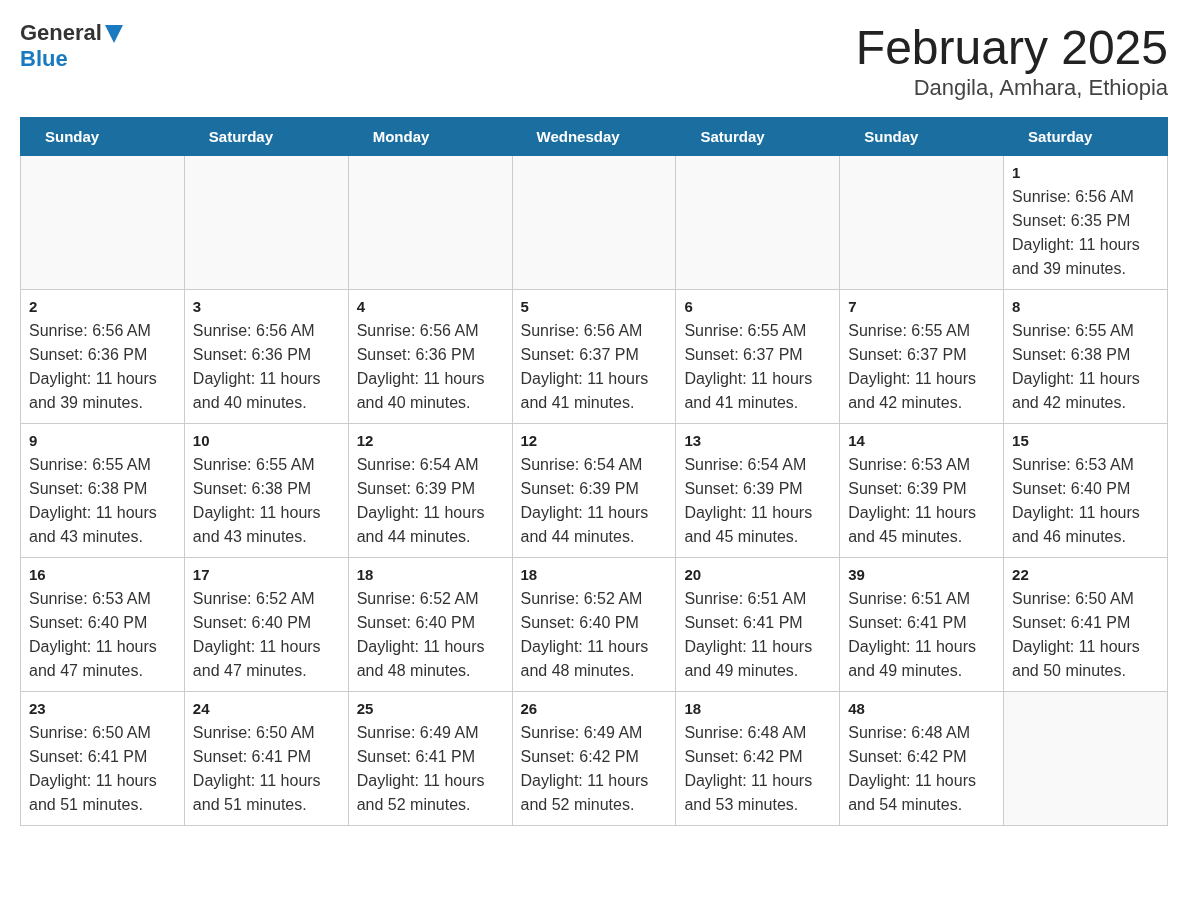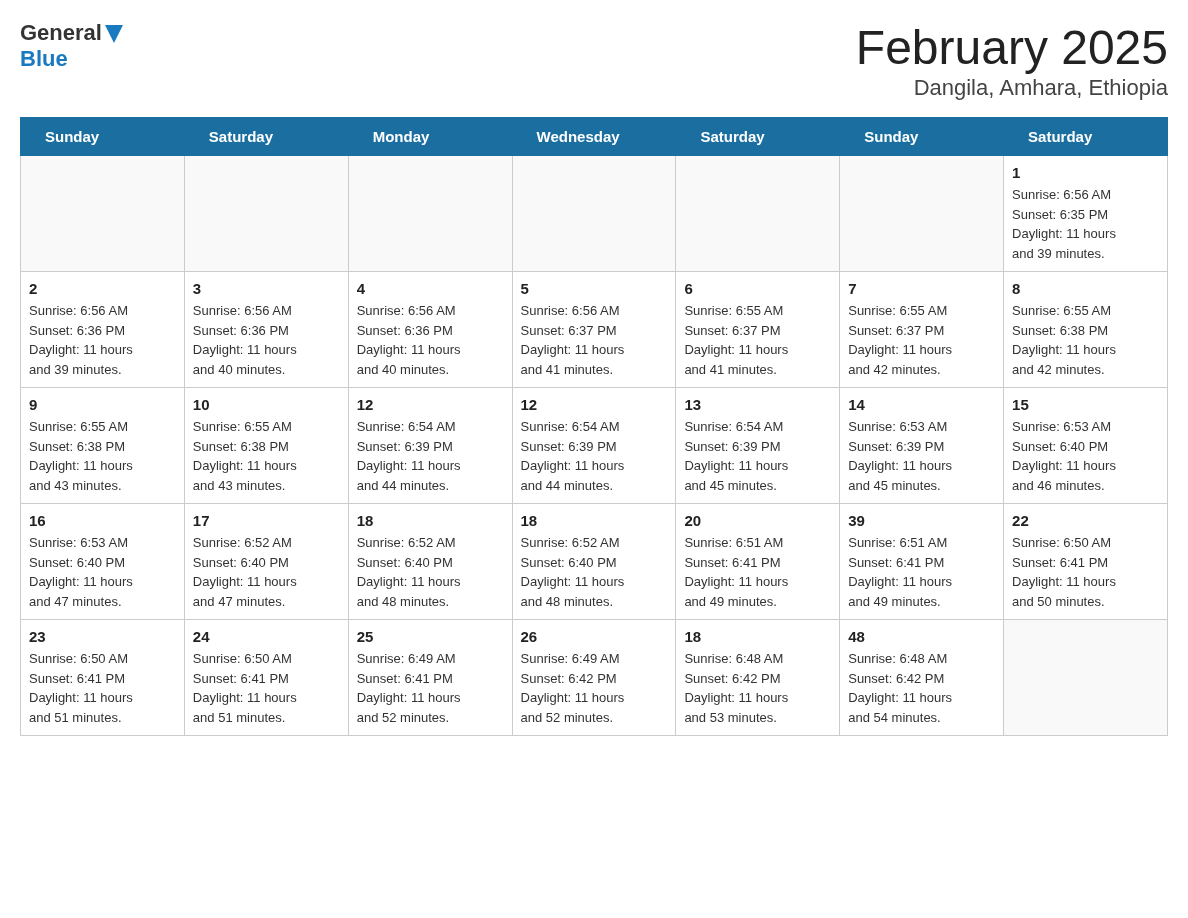--- a/index.html
+++ b/index.html
@@ -66,21 +66,21 @@
       font-size: 12.5px;
       color: #333;
     }
     .day-number {
       font-size: 15px;
       font-weight: bold;
       color: #222;
       margin-bottom: 4px;
     }
     .day-info {
-      font-size: 13px;
+      font-size: 16px;
       color: #333;
       line-height: 1.5;
     }
     .empty-cell {
       background: #f9f9f9;
     }
     .logo-container {
       display: flex;
       flex-direction: column;
     }

